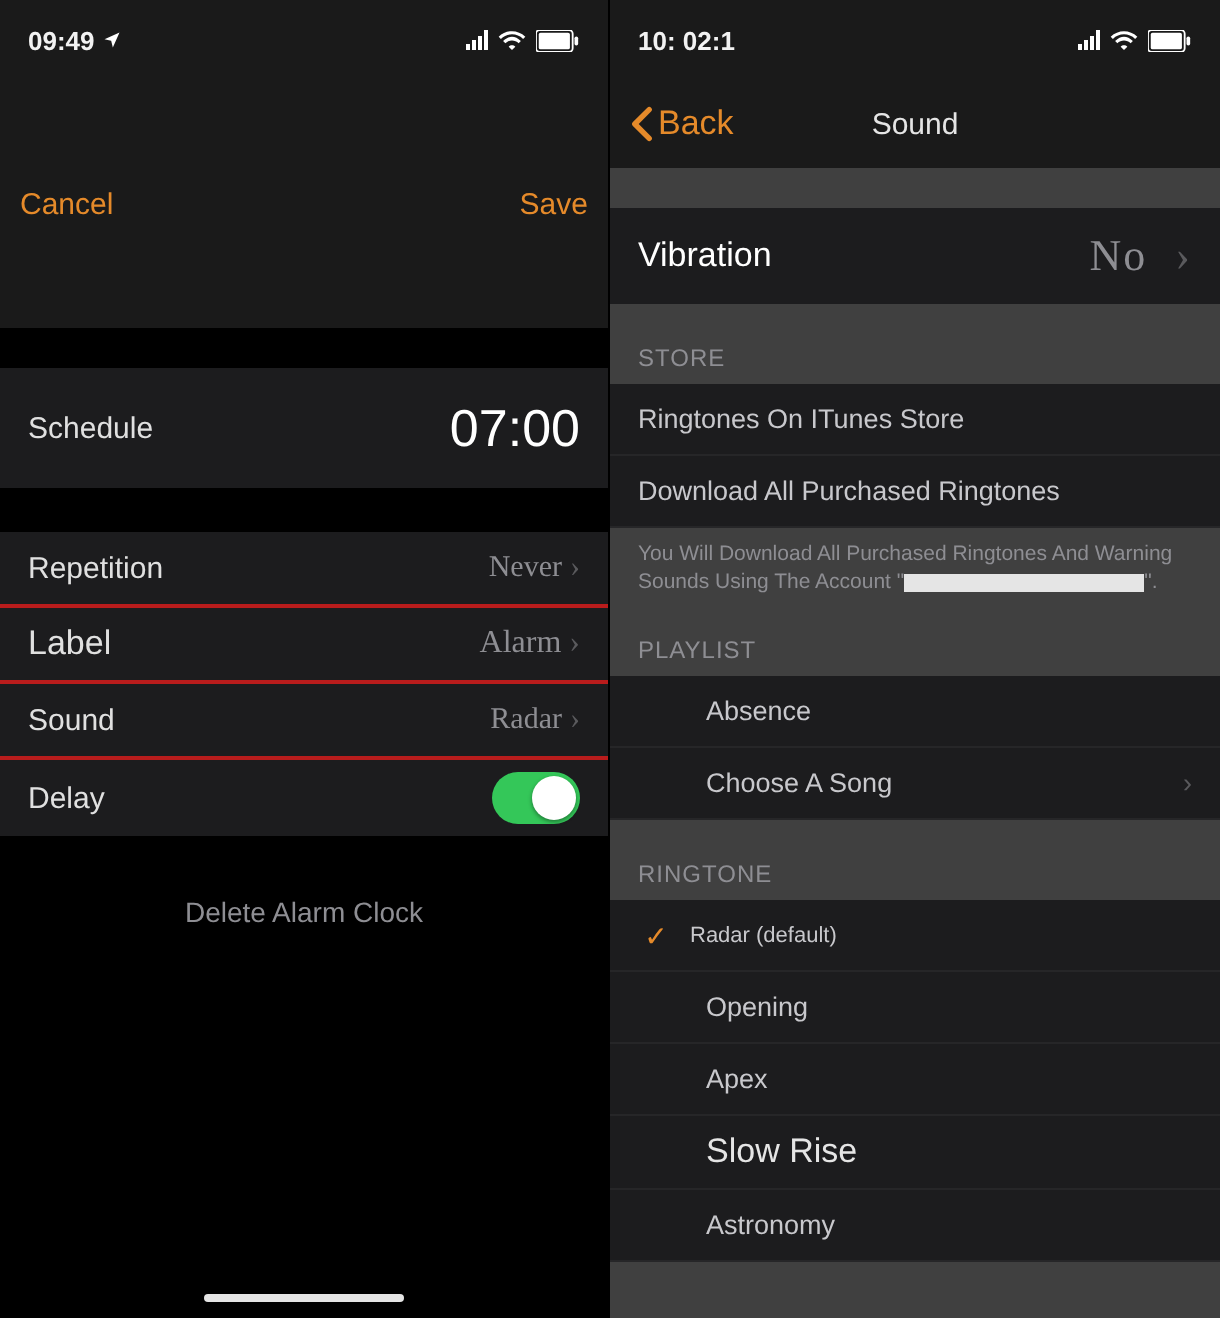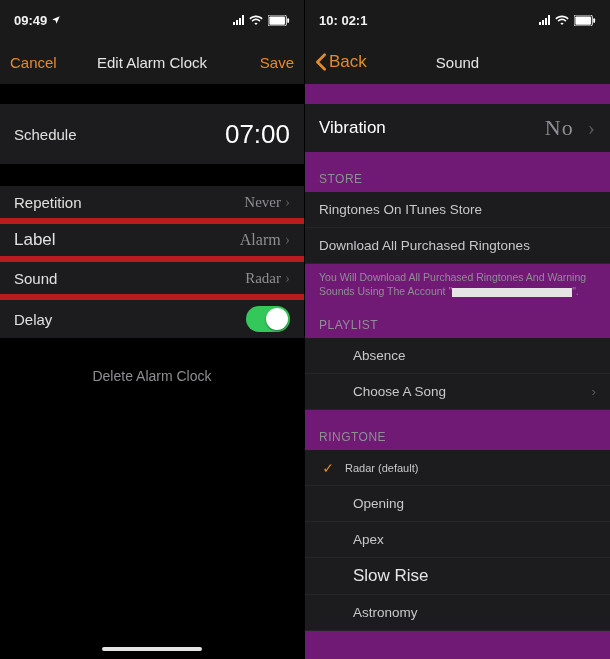--- a/index.html
+++ b/index.html
@@ -12,21 +12,21 @@
     overflow: hidden;
     color: #fff;
   }
   .pane {
     position: relative;
     height: 100%;
     background: #1a1a1a;
     display: flex;
     flex-direction: column;
   }
-  .pane-left  { width: 305px; border-right: 1px solid #000; }
+  .pane-left  { width: 305px; border-right: 1px solid #000; gap: 40px; }
   .pane-right { width: 305px; }
 
   
   .statusbar {
     height: 40px;
     display: flex;
     align-items: center;
     justify-content: space-between;
     padding: 0 14px;
     background: #1a1a1a;
@@ -67,21 +67,21 @@
 
   
   .cell {
     background: #1c1c1e;
     padding: 0 14px;
     display: flex;
     align-items: center;
     justify-content: space-between;
     color: #e0e0e0;
     font-size: 15px;
-    border-bottom: 6px solid #b91c1c;
+    border-bottom: 2px solid #b91c1c;
   }
   .cell:last-child { border-bottom: none; }
   .cell .val { color: #8e8e93; display:flex; align-items:center; gap:4px;font-family:Liberation Serif, serif; }
   .chev { color:#5a5a5d; }
   .big-time { font-size: 26px; font-weight: 500; color: #fff; }
 
   .group { margin-top: 22px; }
   .group.first { margin-top: 20px; }
 
   
@@ -202,21 +202,20 @@
             <rect x="0" y="0" width="20" height="12" rx="2" fill="none" stroke="#fff" stroke-width="1"></rect>
             <rect x="1.5" y="1.5" width="17" height="9" rx="1" fill="#fff"></rect>
             <rect x="21" y="3.5" width="2" height="5" rx="1" fill="#fff"></rect>
           </svg>
       </span>
     </div>
   </div>
 
   <div class="navbar">
     <div class="nav-left nav-btn">Cancel</div>
-    <div class="nav-center">Edit Alarm Clock</div>
     <div class="nav-right nav-btn" style="justify-content:flex-end;">Save</div>
   </div>
 
   <div class="content">
 
     <div class="group first">
       <div class="cell" style="height:60px;">
         <span>Schedule</span>
         <span class="big-time">07:00</span>
       </div>
@@ -289,21 +288,21 @@
     <div class="nav-left nav-back">
       <svg width="12" height="18" viewBox="0 0 12 20" fill="none" stroke="#e58a2a" stroke-width="3" stroke-linecap="round" stroke-linejoin="round">
           <polyline points="10,2 2,10 10,18"></polyline>
         </svg>
       <span>Back</span>
     </div>
     <div class="nav-center">Sound</div>
     <div class="nav-right"></div>
   </div>
 
-  <div class="content" style="background:#701a75;">
+  <div class="content" style="background:#404040;">
 
     <div class="vib-cell">
       <span>Vibration</span>
       <span class="vib-val">
         <span>No</span>
         <span class="chev">›</span>
       </span>
     </div>
 
     <div class="section-header">STORE</div>

